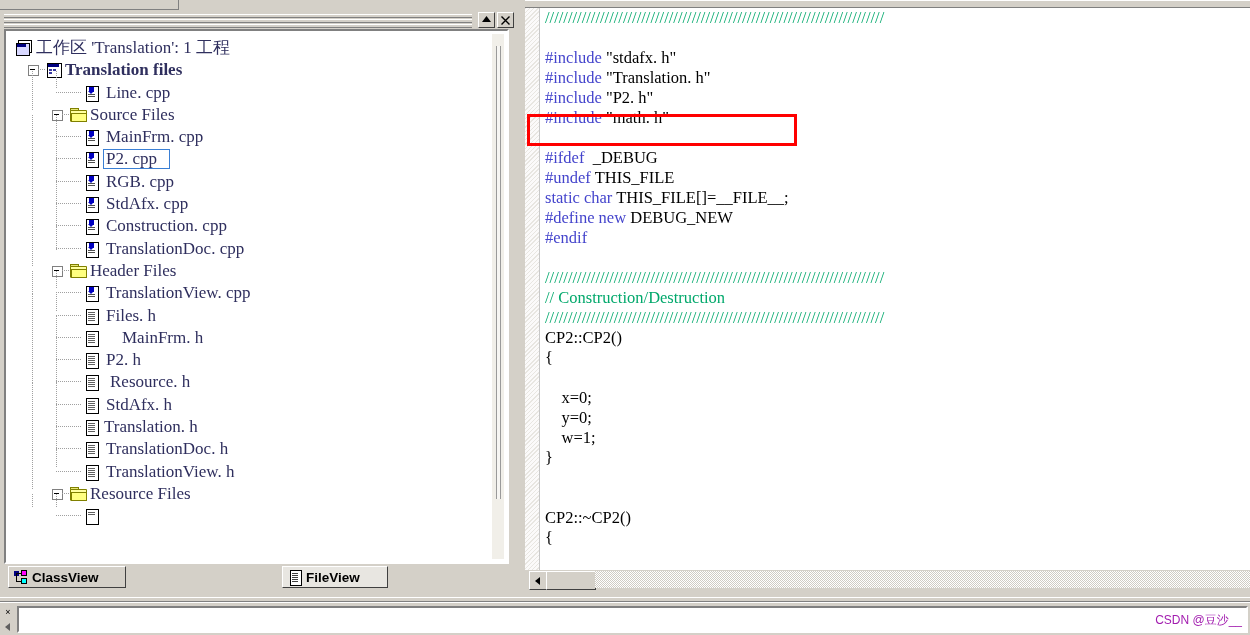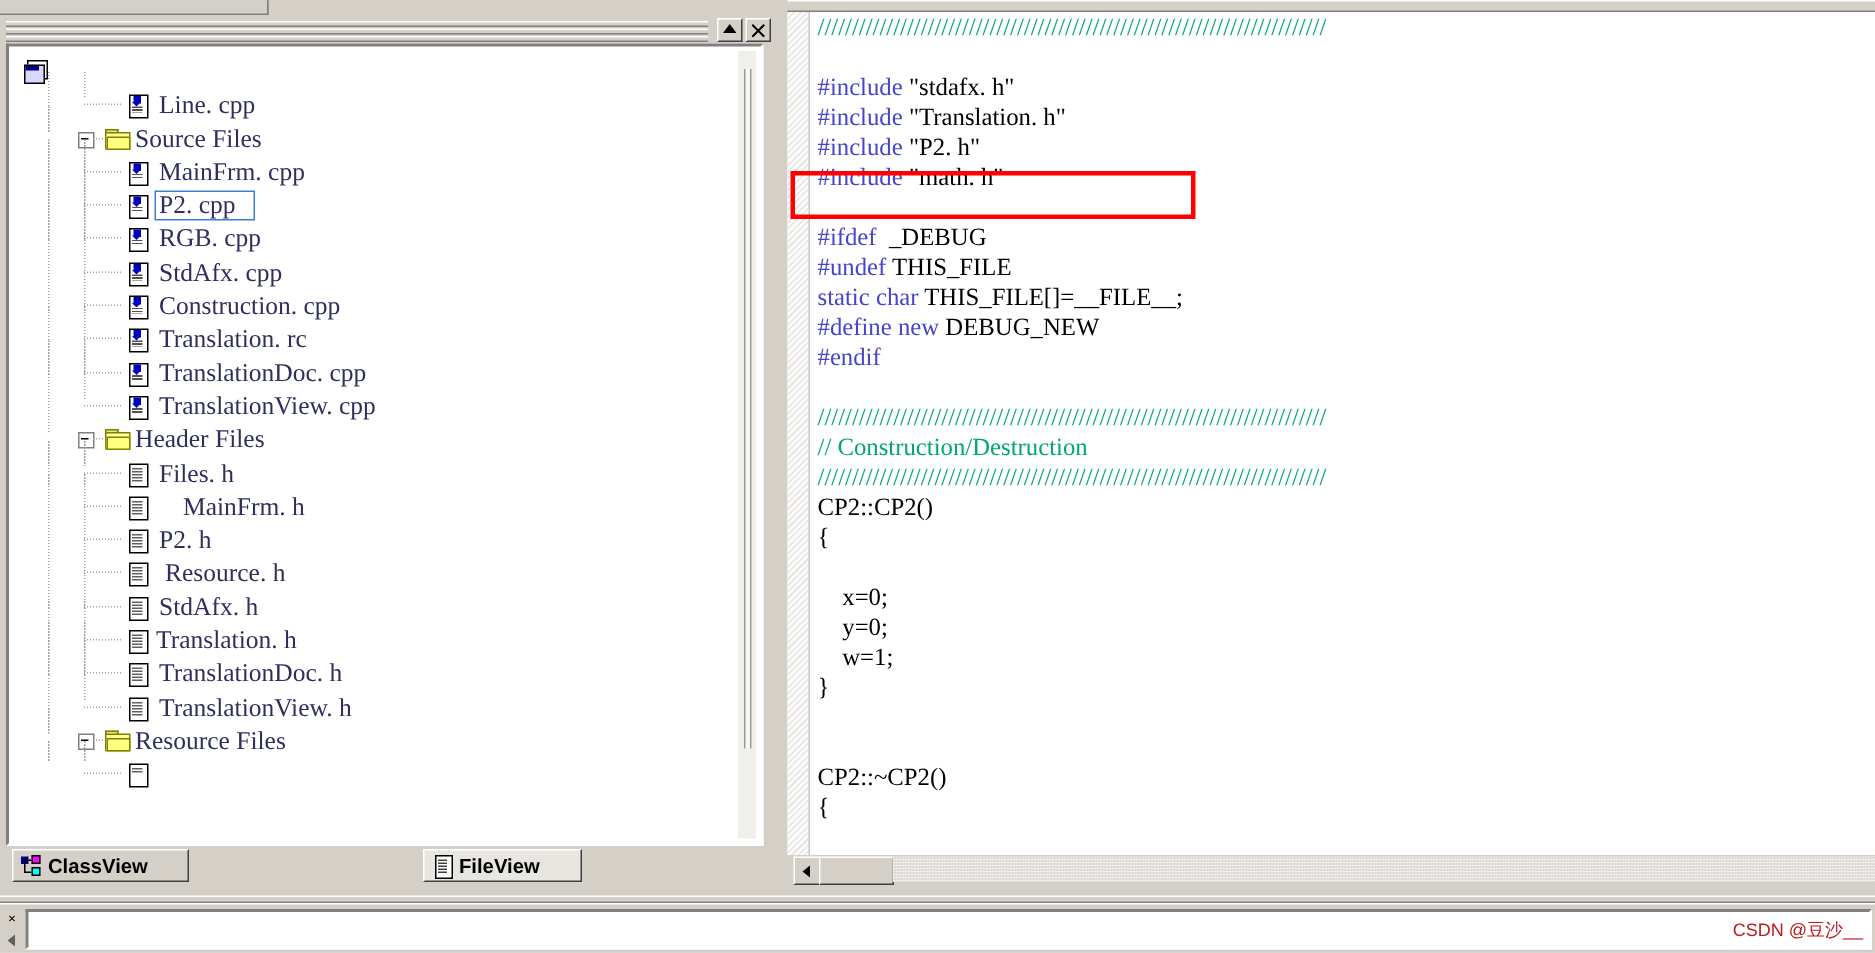--- a/index.html
+++ b/index.html
@@ -120,21 +120,21 @@
   
   .bottom{position:absolute;left:0;top:597px;width:1250px;height:38px;background:#d4d0c8;}
   .bottom .sep{position:absolute;left:0;top:0;width:1250px;height:1px;background:#ffffff;}
   .bottom .sep2{position:absolute;left:0;top:4px;width:1250px;height:1px;background:#808080;}
   .bottom .sep3{position:absolute;left:0;top:5px;width:1250px;height:1px;background:#ffffff;}
   .out-x{position:absolute;left:2px;top:10px;width:12px;height:12px;font-size:9px;line-height:11px;text-align:center;color:#000;background:#d4d0c8;}
   .out-arr{position:absolute;left:2px;top:24px;width:12px;height:10px;}
   .out-arr i{position:absolute;left:3px;top:2px;border-top:4px solid transparent;border-bottom:4px solid transparent;border-right:5px solid #606060;}
   .out-field{position:absolute;left:17px;top:9px;right:2px;height:27px;background:#ffffff;border:2px solid;border-color:#808080 #ffffff #ffffff #808080;box-sizing:border-box;}
 
-  .watermark{position:absolute;right:8px;top:612px;font-size:12px;color:#b91c1c;font-family:"Liberation Sans",sans-serif;}
+  .watermark{position:absolute;right:8px;top:612px;font-size:12px;color:#a21caf;font-family:"Liberation Sans",sans-serif;}
 </style>
 </head>
 <body>
 
 <div class="app">
 
   <div class="left-dock">
 
     <div class="dock-strip-top">
       <div class="gripline"></div>
@@ -167,22 +167,35 @@
         </div>
 
         <div class="tree">
 
           <div class="node">
             <span class="ico ico-ws" style="left:8px">
               <span class="s1"></span>
                 <span class="s2"></span>
                 <span class="s3"></span>
             </span>
-          </div>
-
+            <span class="lbl" style="left:28px">工作区 'Translation': 1 工程</span>
+          </div>
+
+          <div class="node bold">
+            <span class="expander" style="left:20px"></span>
+            <span class="doth" style="left:30px;top:10px;width:8px"></span>
+            <span class="ico ico-proj" style="left:38px">
+              <span class="body"></span>
+                <span class="bar"></span>
+                <span class="d1"></span>
+                <span class="d2"></span>
+                <span class="d3"></span>
+            </span>
+            <span class="lbl" style="left:57px">Translation files</span>
+          </div>
 
           <div class="node">
             <span class="dotv" style="left:24px;top:-11px;height:23px"></span>
             <span class="dotv" style="left:48px;top:-11px;height:17px"></span>
             <span class="doth" style="left:48px;top:10px;width:26px"></span>
             <span class="ico ico-file" style="left:76px">
               <span class="page"></span>
                 <span class="arrow"></span>
                 <span class="grid"></span>
             </span>
@@ -255,66 +268,55 @@
             <span class="dotv" style="left:48px;top:-11px;height:23px"></span>
             <span class="doth" style="left:48px;top:10px;width:26px"></span>
             <span class="ico ico-file" style="left:76px">
               <span class="page"></span>
                 <span class="arrow"></span>
                 <span class="grid"></span>
             </span>
             <span class="lbl" style="left:98px">Construction. cpp</span>
           </div>
 
-          <div class="node">
-            <span class="dotv" style="left:24px;top:-11px;height:23px"></span>
-            <span class="dotv" style="left:48px;top:-11px;height:23px"></span>
-            <span class="doth" style="left:48px;top:10px;width:26px"></span>
-            <span class="ico ico-file" style="left:76px">
-              <span class="page"></span>
-                <span class="arrow"></span>
-                <span class="grid"></span>
-            </span>
-            <span class="lbl" style="left:98px">Translation. rc</span>
-          </div>
 
           <div class="node">
             <span class="dotv" style="left:24px;top:-11px;height:23px"></span>
             <span class="dotv" style="left:48px;top:-11px;height:23px"></span>
             <span class="doth" style="left:48px;top:10px;width:26px"></span>
             <span class="ico ico-file" style="left:76px">
               <span class="page"></span>
                 <span class="arrow"></span>
                 <span class="grid"></span>
             </span>
             <span class="lbl" style="left:98px">TranslationDoc. cpp</span>
-          </div>
-
-          <div class="node">
-            <span class="dotv" style="left:24px;top:-11px;height:23px"></span>
-            <span class="dotv" style="left:48px;top:-11px;height:17px"></span>
-            <span class="doth" style="left:48px;top:10px;width:26px"></span>
-            <span class="ico ico-file" style="left:76px">
-              <span class="page"></span>
-                <span class="arrow"></span>
-                <span class="grid"></span>
-            </span>
-            <span class="lbl" style="left:98px">TranslationView. cpp</span>
           </div>
 
           <div class="node">
             <span class="dotv" style="left:24px;top:-11px;height:17px"></span>
             <span class="expander" style="left:44px"></span>
             <span class="doth" style="left:54px;top:10px;width:8px"></span>
             <span class="ico ico-folder" style="left:62px">
               <span class="tab"></span>
                 <span class="back"></span>
                 <span class="front"></span>
             </span>
             <span class="lbl" style="left:82px">Header Files</span>
+          </div>
+
+          <div class="node">
+            <span class="dotv" style="left:24px;top:-11px;height:23px"></span>
+            <span class="dotv" style="left:48px;top:-11px;height:17px"></span>
+            <span class="doth" style="left:48px;top:10px;width:26px"></span>
+            <span class="ico ico-file" style="left:76px">
+              <span class="page"></span>
+                <span class="arrow"></span>
+                <span class="grid"></span>
+            </span>
+            <span class="lbl" style="left:98px">TranslationView. cpp</span>
           </div>
 
           <div class="node">
             <span class="dotv" style="left:24px;top:-11px;height:23px"></span>
             <span class="dotv" style="left:48px;top:-11px;height:17px"></span>
             <span class="doth" style="left:48px;top:10px;width:26px"></span>
             <span class="ico ico-file" style="left:76px">
               <span class="page"></span>
                 <span class="ln" style="top:4px"></span>
                 <span class="ln" style="top:6px"></span>

